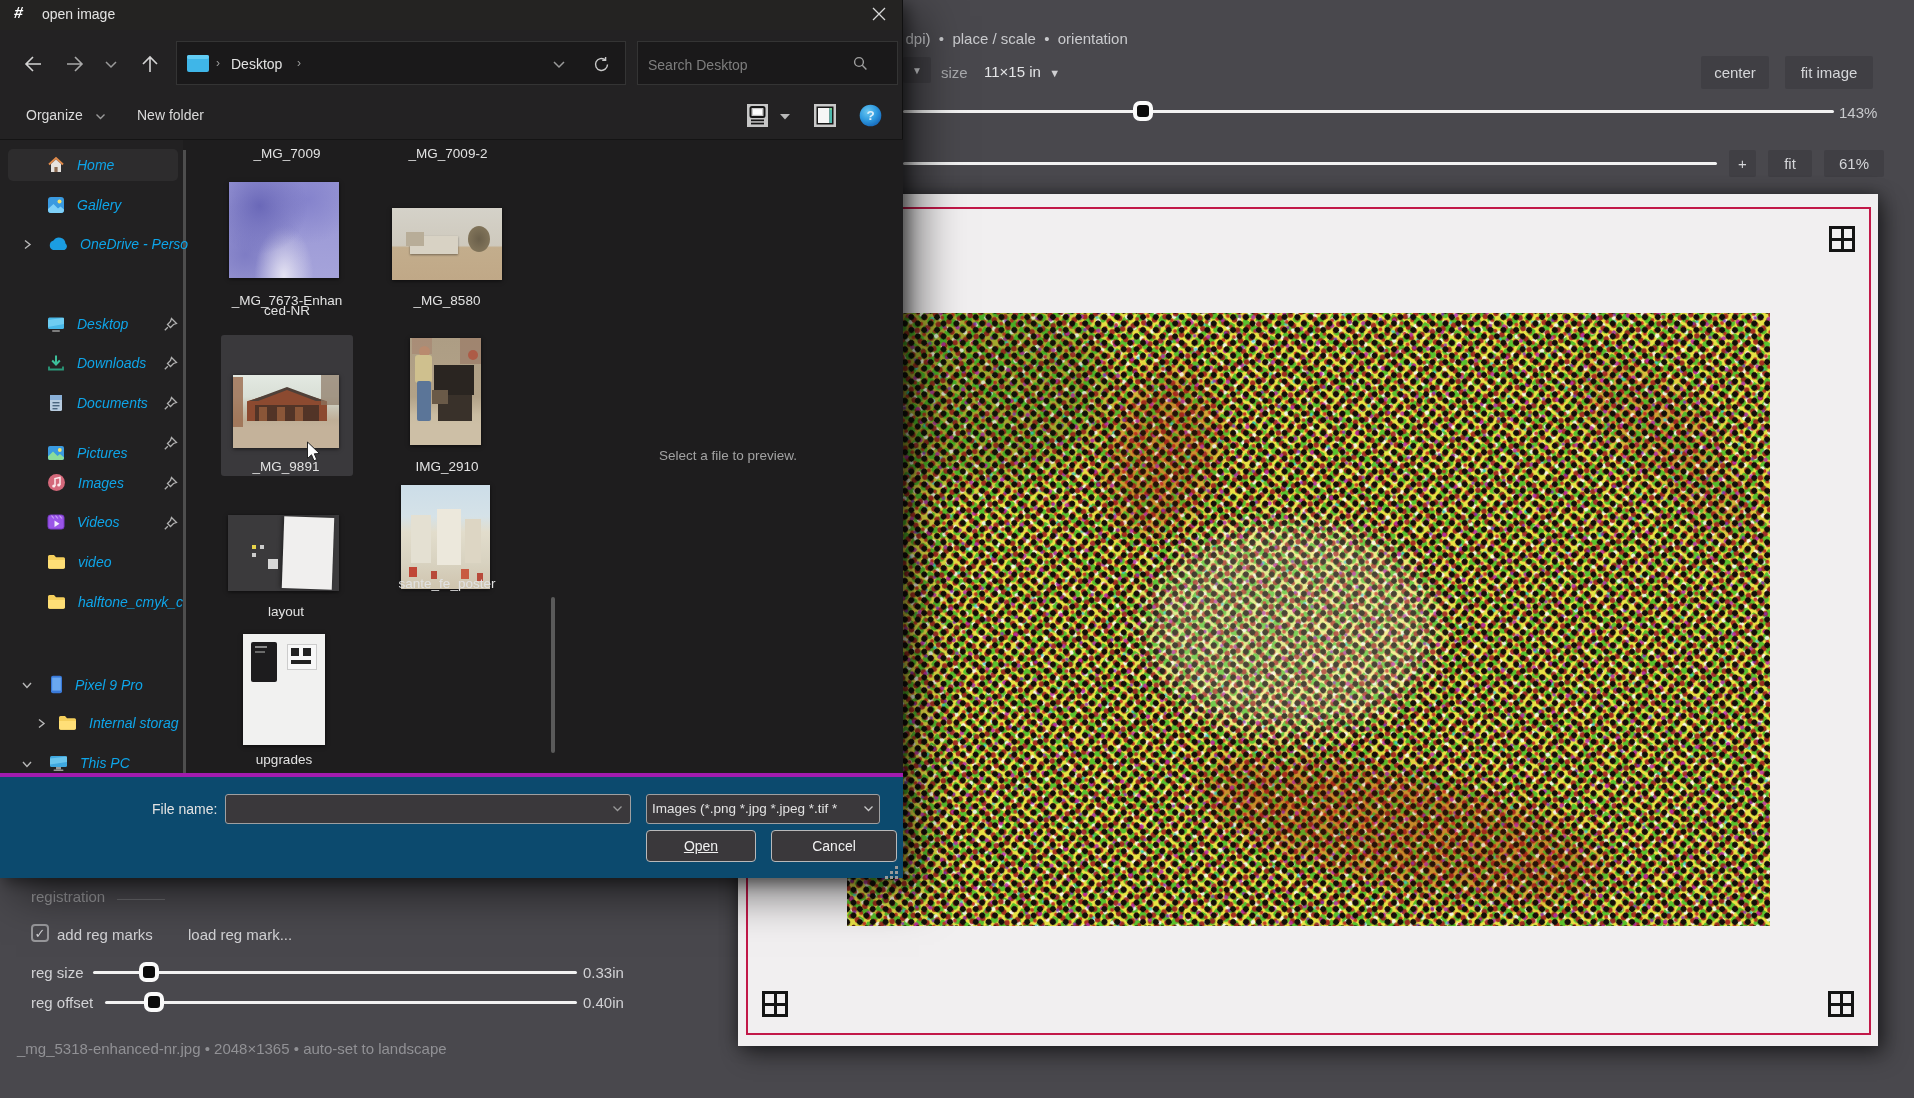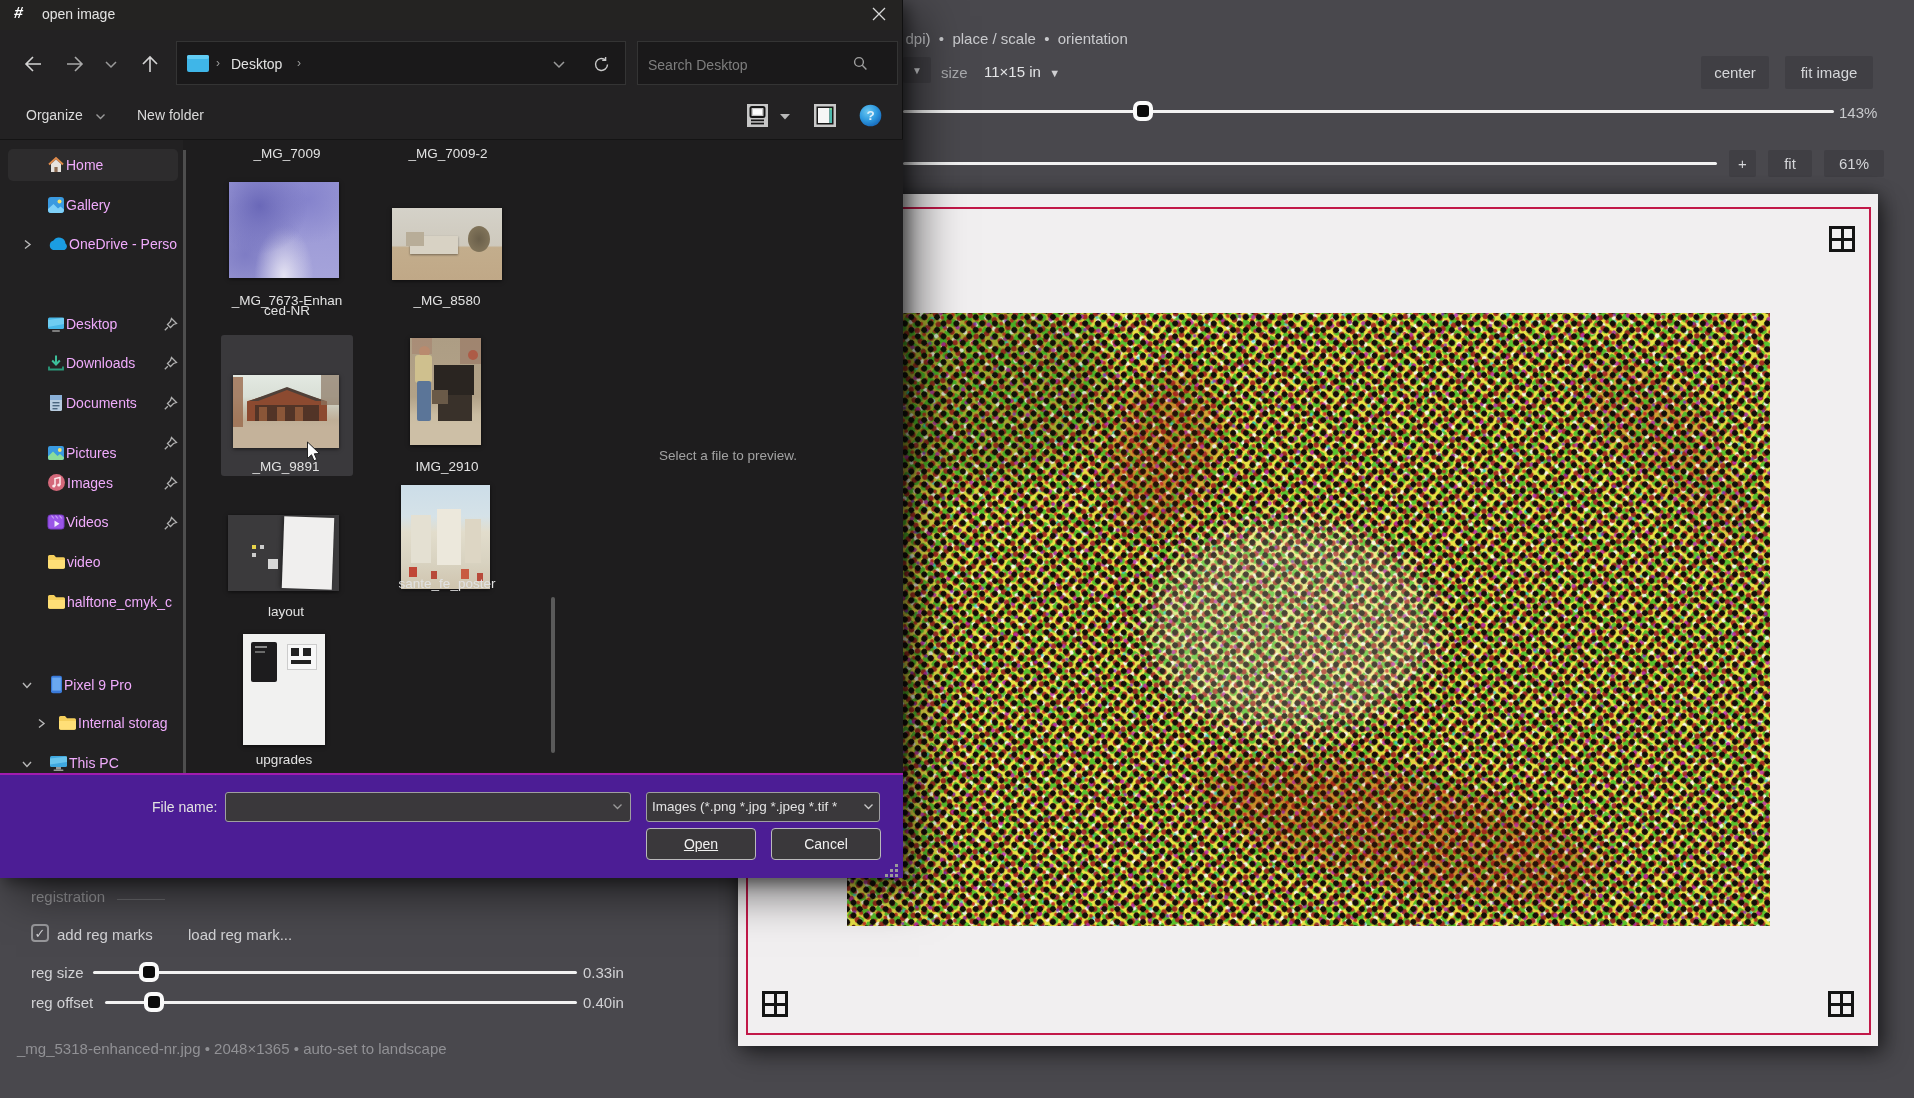--- a/index.html
+++ b/index.html
@@ -26,23 +26,23 @@
   .regmark:after { content:""; position:absolute; top:50%; left:-1px; right:-1px;
     height:3px; margin-top:-1.5px; background:#141414; }
   
   #dialog { position:absolute; left:0; top:0; width:903px; height:878px;
     background:#232223; border-right:1px solid #101010; border-bottom:1px solid #101010;
     box-shadow: 16px 16px 42px rgba(0,0,0,.55), 4px 4px 14px rgba(0,0,0,.45); }
   #titlebar { position:absolute; left:0; top:0; width:100%; height:30px; background:#242322; color:#e3e3e3; }
   #filearea { position:absolute; left:0; top:140px; width:903px; height:633px; background:#1e1d1e; }
   #sidebar { position:absolute; left:0; top:140px; width:183px; height:633px; background:#222122; }
   #bottombar { position:absolute; left:0; top:773px; width:903px; height:105px;
-    background:#4c1d95; border-top:2px solid #a21caf; }
+    background:#0c4a6e; border-top:4px solid #a21caf; }
   .dlgtext { position:absolute; color:#e2e2e2; font-size:14px; white-space:nowrap; }
-  .sideitem { position:absolute; left:47px; color:#f0abfc; font-size:14px; white-space:nowrap; display:flex; gap:1px; align-items:center; }
+  .sideitem { position:absolute; left:47px; color:#0ea5e9; font-size:14px; white-space:nowrap; display:flex; gap:12px; align-items:center;font-style:italic; }
   .pin { position:absolute; left:163px; width:15px; height:15px; }
   .thumblabel { position:absolute; color:#e2e2e2; font-size:13.5px; text-align:center; transform:translateX(-50%); white-space:nowrap; }
   .thumb { position:absolute; box-shadow:0 1px 4px rgba(0,0,0,.6); }
   .inputbox { position:absolute; background:#3a383b; border:1px solid #9f9fa0; border-radius:3px; }
   .dlgbtn { position:absolute; background:#3a383b; border:1px solid #b9b9ba; border-radius:4px;
     color:#f0f0f0; font-size:14px; display:flex; align-items:center; justify-content:center; }
   svg.icon { display:block; }
 </style>
 </head>
 <body>
@@ -443,21 +443,21 @@
     <div class="inputbox" style="left:225px; top:17px; width:406px; height:30px;"></div>
     <svg class="icon abs" style="left:612px; top:28px;" width="11" height="8" viewBox="0 0 11 8">
         <path d="M1.5 1.5 L5.5 5.5 L9.5 1.5" stroke="#9a9a9a" stroke-width="1.3" fill="none"></path>
       </svg>
     <div class="inputbox" style="left:646px; top:17px; width:234px; height:30px;"></div>
     <div class="dlgtext" style="left:652px; top:24px; font-size:13.5px;">Images (*.png *.jpg *.jpeg *.tif *</div>
     <svg class="icon abs" style="left:863px; top:28px;" width="11" height="8" viewBox="0 0 11 8">
         <path d="M1.5 1.5 L5.5 5.5 L9.5 1.5" stroke="#c9c9c9" stroke-width="1.3" fill="none"></path>
       </svg>
     <div class="dlgbtn" style="left:646px; top:53px; width:110px; height:32px;text-decoration:underline;">Open</div>
-    <div class="dlgbtn" style="left:771px; top:53px; width:110px; height:32px;">Cancel</div>
+    <div class="dlgbtn" style="left:771px; top:53px; width:126px; height:32px;">Cancel</div>
     <svg class="icon abs" style="left:883px; top:89px;" width="16" height="13" viewBox="0 0 16 13">
         <g fill="#9a9a9a">
           <rect x="12" y="0" width="3" height="3"></rect>
           <rect x="12" y="5" width="3" height="3"></rect>
           <rect x="12" y="10" width="3" height="3"></rect>
           <rect x="7" y="5" width="3" height="3"></rect>
           <rect x="7" y="10" width="3" height="3"></rect>
           <rect x="2" y="10" width="3" height="3"></rect>
         </g>
       </svg>

